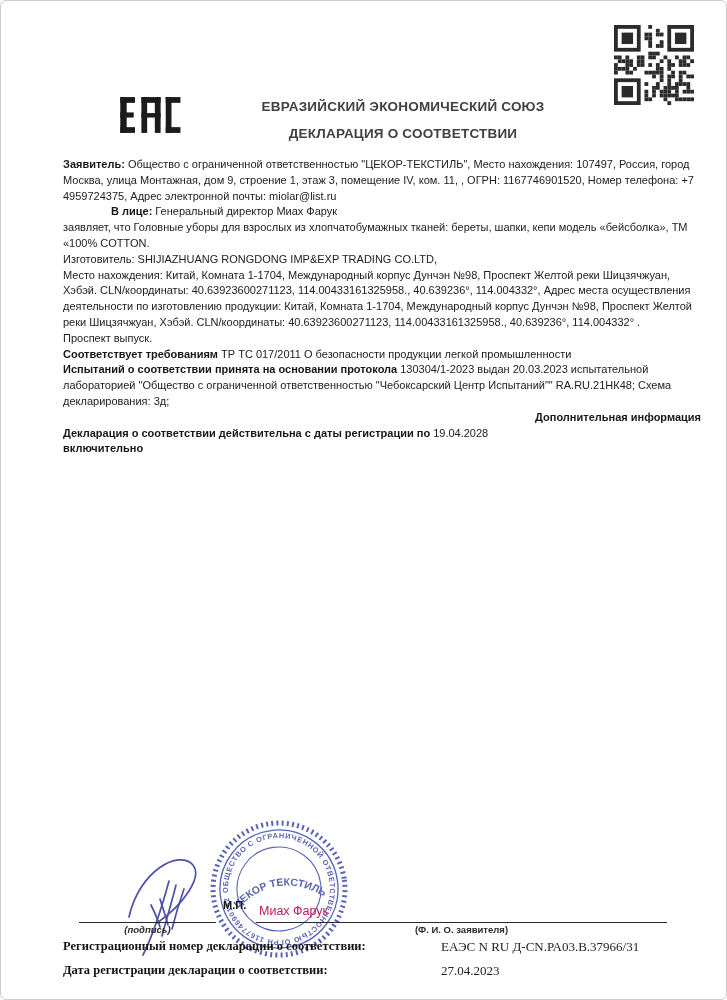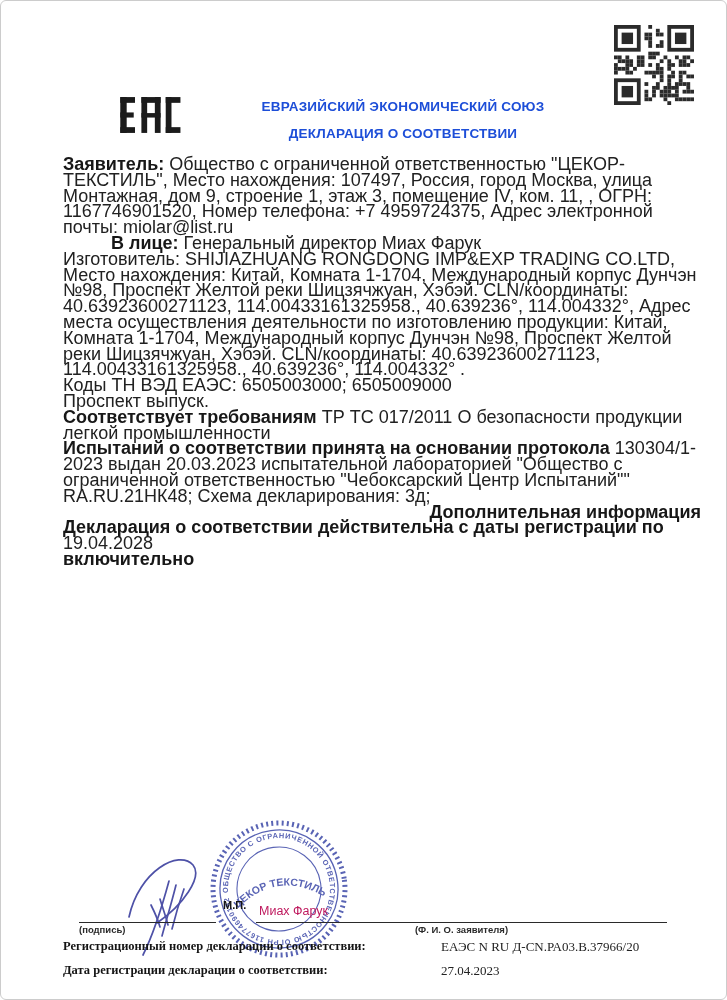--- a/index.html
+++ b/index.html
@@ -5,36 +5,36 @@
   html,body{margin:0;padding:0;background:#ffffff;}
   .page{
     position:relative;width:727px;height:1000px;margin:0 auto;
     background:#ffffff;border:1px solid #cccccc;border-radius:6px;
     box-sizing:border-box;overflow:hidden;
     font-family:"Liberation Sans", sans-serif;color:#222222;
   }
   .eac-logo{position:absolute;left:118px;top:84px;width:64px;height:60px;}
   .qr{position:absolute;left:611px;top:24px;width:84px;height:80px;fill:#2b2b2b;}
   .titles{position:absolute;left:180px;top:98px;width:444px;text-align:center;}
-  .titles .t1,.titles .t2{font-weight:bold;font-size:13.5px;color:#1d4ed8;letter-spacing:.2px;}
+  .titles .t1,.titles .t2{font-weight:bold;font-size:13.5px;color:#404040;letter-spacing:.2px;}
   .titles .t2{margin-top:12px;}
-  .content{position:absolute;left:62px;top:156px;width:638px;font-size:18px;line-height:15.8px;color:#212121;}
+  .content{position:absolute;left:62px;top:156px;width:638px;font-size:11px;line-height:15.8px;color:#212121;}
   .content p{margin:0;}
   .content b{color:#171717;}
   .representative{margin-top:3px;padding-left:48px;}
   .declares{margin-top:4px;}
   .compliance{margin-top:13px;}
   .basis{margin-top:17px;}
   .additional{margin-top:7px;text-align:right;}
   .validity{margin-top:35px;}
   .validity .suffix{display:block;font-weight:bold;}
   .stamp{position:absolute;left:198px;top:808px;width:160px;height:160px;transform:rotate(-8deg);opacity:.85;}
   .signature{position:absolute;left:112px;top:842px;width:130px;height:118px;opacity:.9;}
   .mp{position:absolute;left:222px;top:898px;font-size:11px;font-weight:bold;color:#151515;}
-  .sig-line{position:absolute;left:78px;top:921px;width:137px;border-top:1.5px solid #2a2a2a;text-align:left;}
+  .sig-line{position:absolute;left:78px;top:921px;width:137px;border-top:1.5px solid #2a2a2a;text-align:center;font-style:italic;}
   .sig-line .cap,.fio-line .cap{display:block;font-size:9.5px;font-weight:bold;color:#2a2a2a;margin-top:1px;}
   .fio-name{position:absolute;left:258px;top:903px;font-size:12.5px;color:#be185d;}
   .fio-line{position:absolute;left:255px;top:921px;width:411px;border-top:1.5px solid #2a2a2a;text-align:center;}
   .reg-row{position:absolute;left:62px;width:638px;font-size:12.5px;font-family:Liberation Serif, serif;}
   .reg-row .lbl{font-weight:bold;color:#141414;}
   .reg-row .val{position:absolute;left:378px;top:0;font-weight:normal;font-size:13px;color:#222;white-space:nowrap;}
   .row1{top:938px;}
   .row2{top:962px;}
   .stamp text{font-family:"Liberation Sans", sans-serif;}
 </style>
@@ -190,23 +190,23 @@
     </svg>
 
   <div class="titles">
     <div class="t1">ЕВРАЗИЙСКИЙ ЭКОНОМИЧЕСКИЙ СОЮЗ</div>
     <div class="t2">ДЕКЛАРАЦИЯ О СООТВЕТСТВИИ</div>
   </div>
 
   <div class="content">
     <p><b>Заявитель:</b><span> Общество с ограниченной ответственностью "ЦЕКОР-ТЕКСТИЛЬ", Место нахождения: 107497, Россия, город Москва, улица Монтажная, дом 9, строение 1, этаж 3, помещение IV, ком. 11, , ОГРН: 1167746901520, Номер телефона: +7 4959724375, Адрес электронной почты: miolar@list.ru</span></p>
     <p class="representative"><b>В лице:</b><span> Генеральный директор Миах  Фарук</span></p>
+    <p class="declares">заявляет, что Головные уборы для взрослых из хлопчатобумажных тканей: береты, шапки, кепи модель «бейсболка», ТМ «100% COTTON.</p>
     <p>Изготовитель: SHIJIAZHUANG RONGDONG IMP&amp;EXP TRADING CO.LTD,</p>
     <p>Место нахождения: Китай, Комната 1-1704, Международный корпус Дунчэн №98, Проспект Желтой реки Шицзячжуан, Хэбэй. CLN/координаты: 40.63923600271123, 114.00433161325958., 40.639236°, 114.004332°, Адрес места осуществления деятельности по изготовлению продукции: Китай, Комната 1-1704, Международный корпус Дунчэн №98, Проспект Желтой реки Шицзячжуан, Хэбэй. CLN/координаты: 40.63923600271123, 114.00433161325958., 40.639236°, 114.004332° .</p>
-    <p>Коды ТН ВЭД ЕАЭС: 6505003000; 6505009000</p>
     <p>Проспект выпуск.</p>
     <p class="compliance"><b>Соответствует требованиям</b><span>  ТР ТС 017/2011 О безопасности продукции легкой промышленности</span></p>
     <p class="basis"><b>Испытаний о соответствии принята на основании протокола</b><span> 130304/1-2023  выдан 20.03.2023  испытательной лабораторией "Общество с ограниченной ответственностью "Чебоксарский Центр Испытаний"" RA.RU.21НК48; Схема декларирования: 3д;</span></p>
     <p class="additional"><b>Дополнительная информация</b></p>
     <p class="validity"><b>Декларация о соответствии действительна с даты регистрации по</b><span> 19.04.2028</span><b class="suffix">включительно</b></p>
   </div>
 
   <svg class="stamp" viewBox="0 0 160 160" aria-hidden="true">
     <g fill="none" stroke="#3d49a8">
       <circle cx="80" cy="80" r="66" stroke-width="5" stroke-dasharray="2 3.2"></circle>
@@ -242,20 +242,20 @@
     <span class="cap">(подпись)</span>
   </div>
 
   <div class="fio-name">Миах Фарук</div>
   <div class="fio-line">
     <span class="cap">(Ф. И. О. заявителя)</span>
   </div>
 
   <div class="reg-row row1">
     <span class="lbl">Регистрационный номер декларации о соответствии:</span>
-    <span class="val">ЕАЭС N RU Д-CN.РА03.В.37966/20</span>
+    <span class="val">ЕАЭС N RU Д-CN.РА03.В.37966/31</span>
   </div>
   <div class="reg-row row2">
     <span class="lbl">Дата регистрации декларации о соответствии:</span>
     <span class="val">27.04.2023</span>
   </div>
 
 </div>
 
 </body></html>

